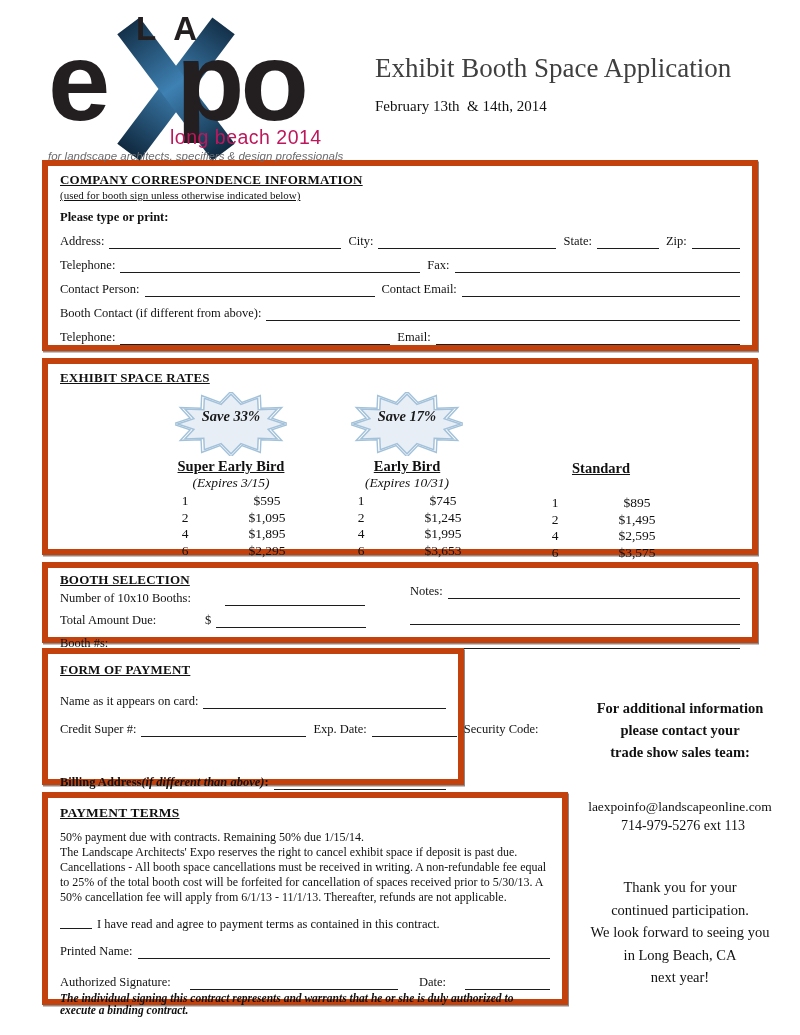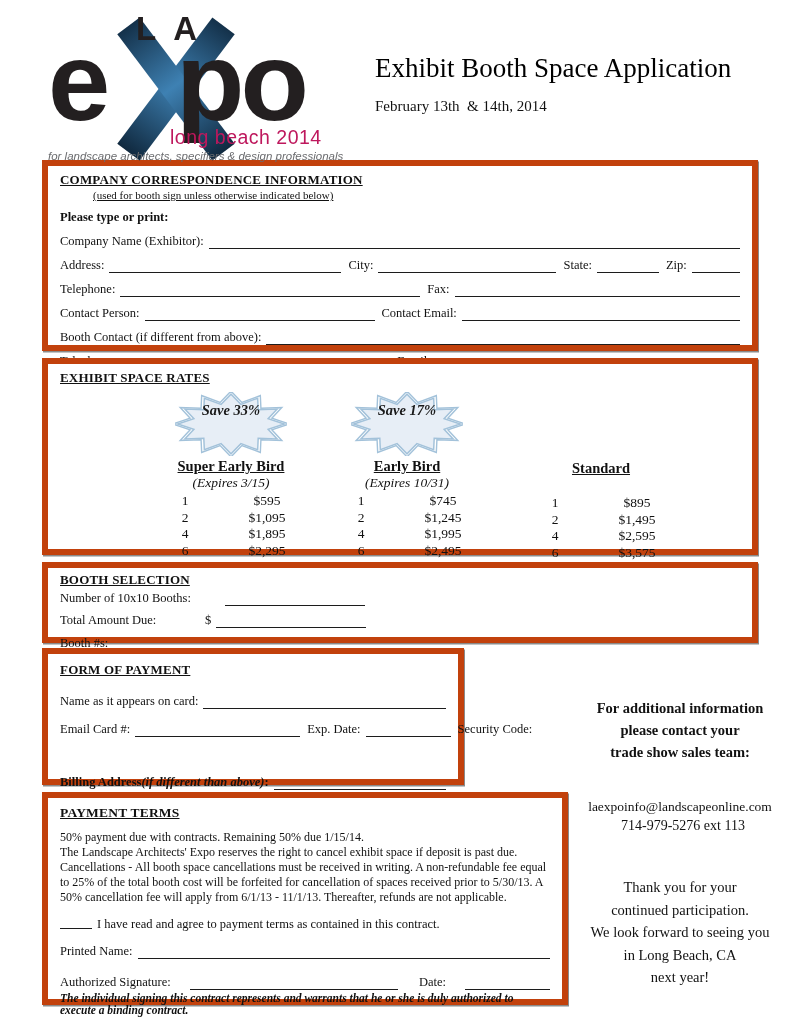--- a/index.html
+++ b/index.html
@@ -17,38 +17,38 @@
   .logo-x .bar{position:absolute;left:44px;top:-12px;width:28px;height:158px;
            background:linear-gradient(180deg,#14314a 0%,#3e81b3 48%,#10293f 100%);}
   .logo-x .b1{transform:rotate(37deg);}
   .logo-x .b2{transform:rotate(-37deg);}
   .logo-loc{position:absolute;left:122px;top:116px;font:19.5px/1 "Liberation Sans",sans-serif;
            color:#be185d;z-index:3;letter-spacing:.5px;}
   .logo-tag{position:absolute;left:0;top:138px;width:310px;font:italic 11.5px/1.2 "Liberation Sans",sans-serif;
            color:#6b6c6f;z-index:3;}
   
   .titleblock{position:absolute;left:375px;top:52px;width:400px;}
-  .page-title{margin:0;font:27px/1.2 "Liberation Serif",serif;color:#000000;font-weight:normal;}
+  .page-title{margin:0;font:27px/1.2 "Liberation Serif",serif;color:#404040;font-weight:normal;}
   .dates{margin-top:14px;font:15px "Liberation Serif",serif;color:#111;white-space:pre;}
   
   .box{position:absolute;background:#fff;border:6px solid #c2410c;box-shadow:1px 1.5px 0 #8a8a8a;
        box-sizing:border-box;}
   .h{font-weight:bold;font-size:13px;text-decoration:underline;letter-spacing:.2px;}
-  .sub{font-size:11px;text-decoration:underline;margin-top:1px;margin-left:33px;}
+  .sub{font-size:11px;text-decoration:underline;margin-top:1px;}
   .row{display:flex;align-items:flex-end;}
   .lbl{font-size:12.5px;white-space:nowrap;}
   .b{font-weight:bold;}
   .it{font-style:italic;}
   .fl{flex:1 1 auto;border-bottom:1.2px solid #1c1c1c;height:13px;margin-left:5px;}
   .ml{margin-left:7px;}
   
   .rates-row{display:flex;margin-top:6px;}
   .rate-col{width:166px;flex:none;text-align:center;}
   .badge-wrap{position:relative;width:112px;height:64px;margin:0 auto 2px;}
-  .badge-text{position:absolute;left:0;top:10px;width:112px;line-height:64px;
+  .badge-text{position:absolute;left:0;top:16px;width:112px;line-height:64px;
       font:bold italic 14.5px "Liberation Serif",serif;color:#1a1a1a;}
   .badge-spacer{height:66px;}
   .rate-title{font-weight:bold;font-size:14.5px;text-decoration:underline;margin-top:2px;}
   .rate-expires{font-style:italic;font-size:13.5px;height:17px;}
   .rate-grid{display:grid;grid-template-columns:72px 92px;justify-content:center;
       font-size:13.5px;line-height:16.5px;margin-top:1px;}
   .rate-grid span{white-space:nowrap;}
   
   .sidecol{position:absolute;left:570px;top:698px;width:220px;text-align:center;}
   .pre{white-space:pre-line;}
@@ -82,24 +82,20 @@
   <div class="dates">February 13th  &amp; 14th, 2014</div>
 </div>
 
 <div class="box" style="left:42px;top:160px;width:716px;height:191px;padding:6px 12px;">
   <div class="h">COMPANY CORRESPONDENCE INFORMATION</div>
   <div class="sub">(used for booth sign unless otherwise indicated below)</div>
   <div class="row" style="margin-top:9px;">
     <span class="lbl b">Please type or print:</span>
   </div>
   <div class="row" style="margin-top:9px;">
-    <span class="lbl">Company Name (Exhibitor):</span>
-    <span class="fl"></span>
-  </div>
-  <div class="row" style="margin-top:9px;">
     <span class="lbl">Address:</span>
     <span class="fl" style="flex:0 0 232px;"></span>
     <span class="lbl ml">City:</span>
     <span class="fl" style="flex:0 0 178px;"></span>
     <span class="lbl ml">State:</span>
     <span class="fl" style="flex:0 0 62px;"></span>
     <span class="lbl ml">Zip:</span>
     <span class="fl"></span>
   </div>
   <div class="row" style="margin-top:9px;">
@@ -165,21 +161,21 @@
       <div class="rate-title">Early Bird</div>
       <div class="rate-expires">(Expires 10/31)</div>
       <div class="rate-grid">
         <span>1</span>
           <span>$745</span>
         <span>2</span>
           <span>$1,245</span>
         <span>4</span>
           <span>$1,995</span>
         <span>6</span>
-          <span>$2,495</span>
+          <span>$3,653</span>
         <span>7 or more</span>
           <span>contact LCI</span>
       </div>
     </div>
 
     <div class="rate-col" style="margin-left:28px;">
       <div class="badge-spacer"></div>
       <div class="rate-title">Standard</div>
       <div class="rate-expires"></div>
       <div class="rate-grid">
@@ -208,30 +204,42 @@
     <div class="row" style="margin-top:7px;">
       <span class="lbl" style="width:145px;">Total Amount Due:</span>
       <span class="lbl">$</span>
       <span class="fl" style="flex:0 0 150px;"></span>
     </div>
     <div class="row" style="margin-top:8px;">
       <span class="lbl" style="width:160px;">Booth #s:</span>
       <span class="fl" style="flex:0 0 140px;"></span>
     </div>
   </div>
+  <div style="flex:1;padding-top:12px;">
+    <div class="row">
+      <span class="lbl">Notes:</span>
+      <span class="fl"></span>
+    </div>
+    <div class="row" style="margin-top:12px;">
+        <span class="fl" style="margin-left:0;"></span>
+      </div>
+    <div class="row" style="margin-top:10px;">
+        <span class="fl" style="margin-left:0;"></span>
+      </div>
+  </div>
 </div>
 
 <div class="box" style="left:42px;top:648px;width:422px;height:137px;padding:8px 12px;">
   <div class="h">FORM OF PAYMENT</div>
   <div class="row" style="margin-top:16px;">
     <span class="lbl">Name as it appears on card:</span>
     <span class="fl"></span>
   </div>
   <div class="row" style="margin-top:13px;">
-    <span class="lbl">Email Card #:</span>
+    <span class="lbl">Credit Super #:</span>
     <span class="fl" style="flex:0 0 165px;"></span>
     <span class="lbl ml">Exp. Date:</span>
     <span class="fl" style="flex:0 0 85px;"></span>
     <span class="lbl ml">Security Code:</span>
     <span class="fl"></span>
   </div>
   <div class="row" style="margin-top:38px;">
     <span class="lbl b">Billing Address </span>
     <span class="lbl b it">(if different than above)</span>
     <span class="lbl b">:</span>

